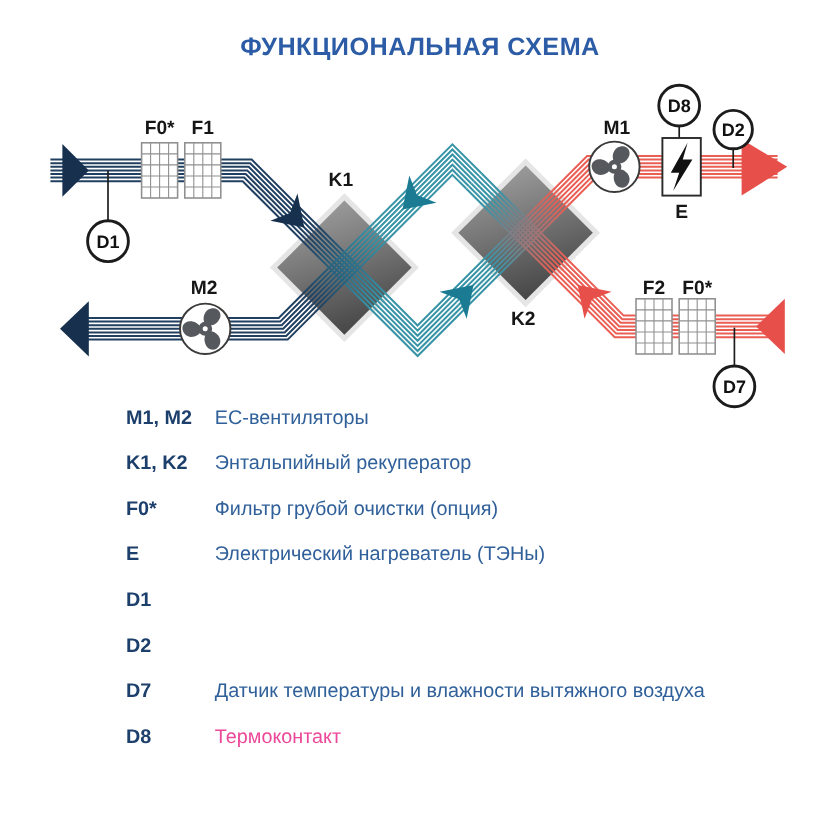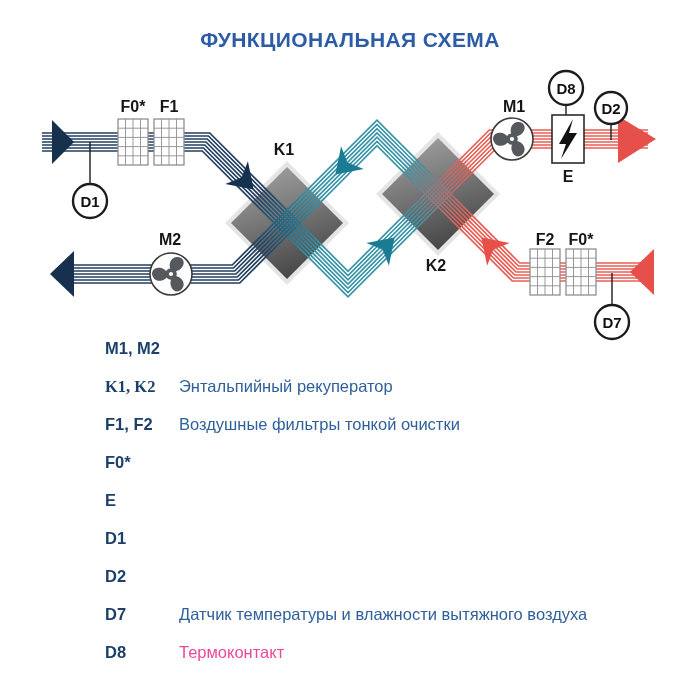--- a/index.html
+++ b/index.html
@@ -197,34 +197,33 @@
     <g>
       <circle cx="612" cy="322" r="17" fill="#fff" stroke="#1c1c1c" stroke-width="2.4"></circle>
       <text class="sensor-label" text-anchor="middle" x="612" y="327.5">D7</text>
     </g>
   </g>
 </svg>
 
 <div id="legend">
       <div class="lrow">
         <span class="lkey" style="color: rgb(29, 63, 108);">M1, M2</span>
-      </div>
-      <div class="lrow">
-        <span class="lkey" style="color: rgb(29, 63, 108); font-family: Liberation Serif, serif;">K1, K2</span>
+        <span class="ldesc" style="color: rgb(48, 96, 154);">ЕС-вентиляторы</span>
+      </div>
+      <div class="lrow">
+        <span class="lkey" style="color: rgb(29, 63, 108);">K1, K2</span>
         <span class="ldesc" style="color: rgb(48, 96, 154);">Энтальпийный рекуператор</span>
       </div>
       <div class="lrow">
-        <span class="lkey" style="color: rgb(29, 63, 108);">F1, F2</span>
-        <span class="ldesc" style="color: rgb(48, 96, 154);">Воздушные фильтры тонкой очистки</span>
-      </div>
-      <div class="lrow">
         <span class="lkey" style="color: rgb(29, 63, 108);">F0*</span>
+        <span class="ldesc" style="color: rgb(48, 96, 154);">Фильтр грубой очистки (опция)</span>
       </div>
       <div class="lrow">
         <span class="lkey" style="color: rgb(29, 63, 108);">E</span>
+        <span class="ldesc" style="color: rgb(48, 96, 154);">Электрический нагреватель (ТЭНы)</span>
       </div>
       <div class="lrow">
         <span class="lkey" style="color: rgb(29, 63, 108);">D1</span>
       </div>
       <div class="lrow">
         <span class="lkey" style="color: rgb(29, 63, 108);">D2</span>
       </div>
       <div class="lrow">
         <span class="lkey" style="color: rgb(29, 63, 108);">D7</span>
         <span class="ldesc" style="color: rgb(48, 96, 154);">Датчик температуры и влажности вытяжного воздуха</span>

